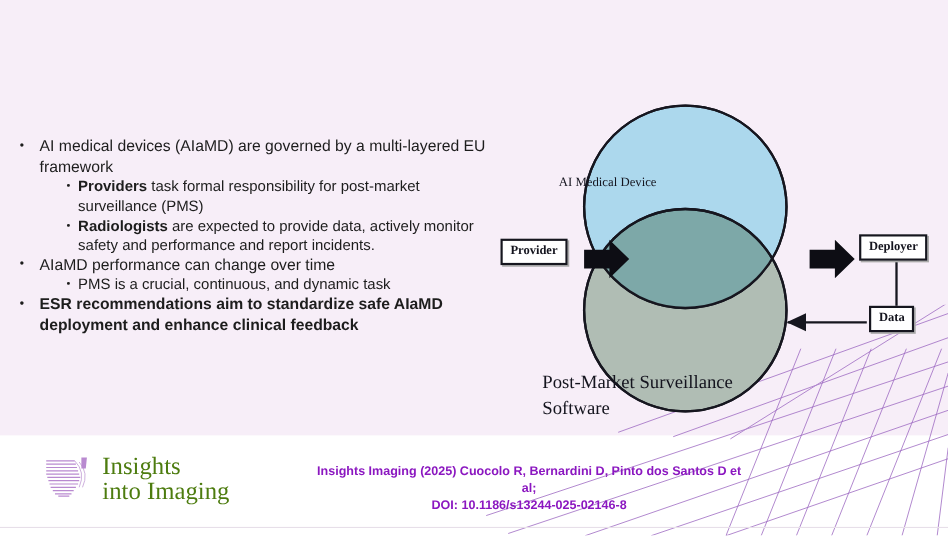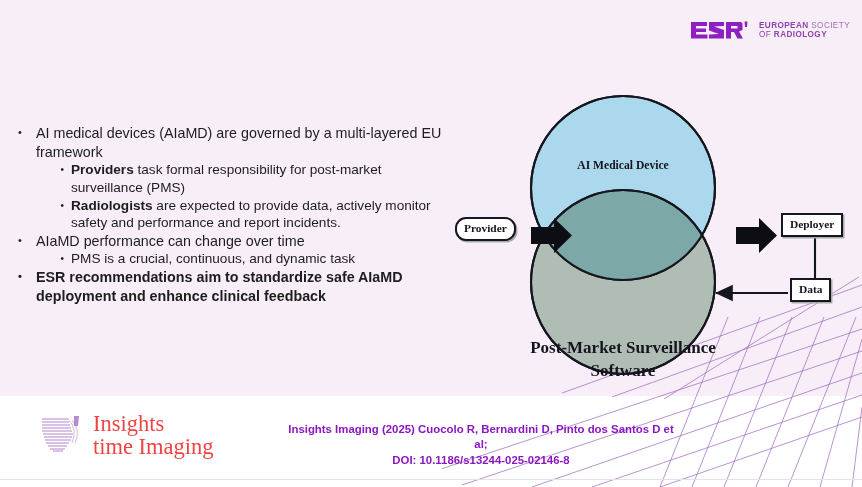--- a/index.html
+++ b/index.html
@@ -117,60 +117,59 @@
   .diagram {
     position: absolute;
     left: 448px;
     top: 60px;
     width: 414px;
     height: 320px;
   }
   .dg-label {
     position: absolute;
     font-family: "Liberation Serif", serif;
-    font-weight: bold;
+    font-weight: normal;
     color: #14141e;
-    text-align: center;
     white-space: pre-line;
   }
   .lbl-amd { left: 60px; top: 99px; width: 230px; font-size: 11.6px; }
   .lbl-mdr { left: 60px; top: 212px; width: 230px; font-size: 11.6px; }
   .lbl-pms { left: 45px; top: 277px; width: 260px; font-size: 17px; line-height: 1.35; }
 
   .node-box {
     position: absolute;
     background: #ffffff;
     border: 2.2px solid #16161f;
     box-shadow: 1.5px 1.5px 0 #aaa;
     font-family: "Liberation Serif", serif;
     font-weight: bold;
     font-size: 11.4px;
     color: #14141e;
     text-align: center;
     line-height: 1;
     padding: 4px 7px 5px 7px;
   }
-  .box-provider { left: 7px; top: 157px; border-radius: 11px; }
+  .box-provider { left: 7px; top: 157px; }
   .box-deployer { left: 333px; top: 153px; }
   .box-data     { left: 342px; top: 218px; }
 
   
   .ii-logo {
     position: absolute;
     left: 38px;
     top: 412px;
     display: flex;
     align-items: center;
     gap: 9px;
   }
   .ii-text {
     font-family: "Liberation Serif", serif;
     font-size: 22.5px;
     line-height: 1.04;
-    color: #ef4444;
+    color: #4d7c0f;
   }
   .citation {
     position: absolute;
     left: 281px;
     top: 422px;
     width: 400px;
     text-align: center;
     font-size: 11.4px;
     font-weight: bold;
     line-height: 1.35;
@@ -201,40 +200,20 @@
       <line x1="282" y1="210" x2="350" y2="40"></line>
       <line x1="314" y1="210" x2="382" y2="40"></line>
       <line x1="346" y1="210" x2="414" y2="40"></line>
       <line x1="378" y1="210" x2="420" y2="62"></line>
       <line x1="410" y1="210" x2="420" y2="130"></line>
       <line x1="218" y1="210" x2="286" y2="40"></line>
     </g>
   </svg>
 
 
-  <div class="esr">
-    <svg class="esr-mark" width="63" height="22" viewBox="0 0 63 22">
-      <g fill="#8e1fc0">
-        <path d="M2 3 L18 3 L18 7 L7 7 L7 9.5 L17 9.5 L17 13 L7 13 L7 15.5 L18.5 15.5 L18.5 19.5 L2 19.5 Z"></path>
-        <path d="M20 3 L35 3 L35 7 L25 7.5 L35 11 L35 19.5 L20 19.5 L20 15.5 L30 15 L20 11.5 Z"></path>
-        <path d="M37 3 L52 3 L53.5 4.5 L53.5 11 L50 12.5 L54 19.5 L48.5 19.5 L45 13 L42 13 L42 19.5 L37 19.5 Z M42 7 L42 9.5 L48.5 9.5 L48.5 7 Z"></path>
-        <path d="M55.5 2.5 L58.5 2.5 L58 8 L56 8 Z"></path>
-      </g>
-    </svg>
-    <div class="esr-text">
-      <div class="l1">
-        <span class="w1">EUROPEAN</span>
-        <span class="w2">SOCIETY</span>
-      </div>
-      <div class="l2">
-        <span class="w1">OF</span>
-        <span class="w2">RADIOLOGY</span>
-      </div>
-    </div>
-  </div>
 
   <div class="body-col">
 
     <div class="b1">
       <div class="dot">•</div>
       <div class="txt">AI medical devices (AIaMD) are governed by a multi-layered EU framework</div>
     </div>
 
     <div class="b2">
       <div class="dot">•</div>
@@ -321,21 +300,21 @@
           <path d="M15 38 L25 38"></path>
       </g>
       <g stroke="#cdb0dd" stroke-width="0.9" fill="none">
         <path d="M30 6 Q40 16 34 30"></path>
         <path d="M34 7 Q43 17 37 30"></path>
       </g>
       <path d="M36 3 L41 3 L40 13 L36 13 Z" fill="#b98ad0"></path>
     </svg>
     <div class="ii-text">
       <div>Insights</div>
-      <div>time Imaging</div>
+      <div>into Imaging</div>
     </div>
   </div>
 
   <div class="citation">
     <div>Insights Imaging (2025) Cuocolo R, Bernardini D, Pinto dos Santos D et al;</div>
     <div>DOI: 10.1186/s13244-025-02146-8</div>
   </div>
 
   <div class="bottom-rule"></div>
 

